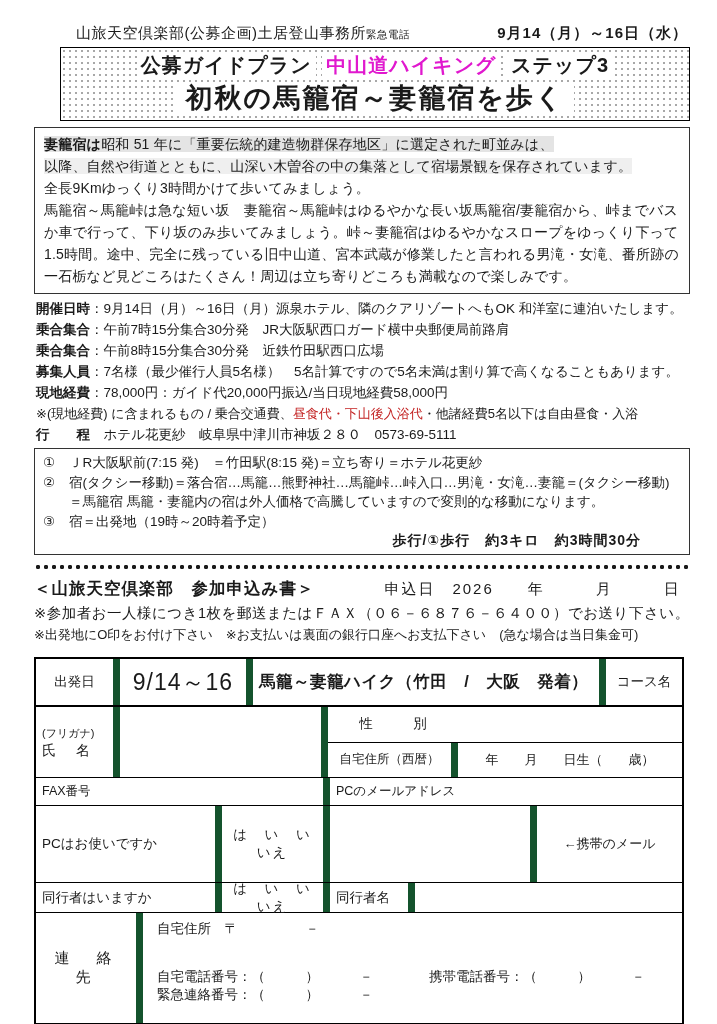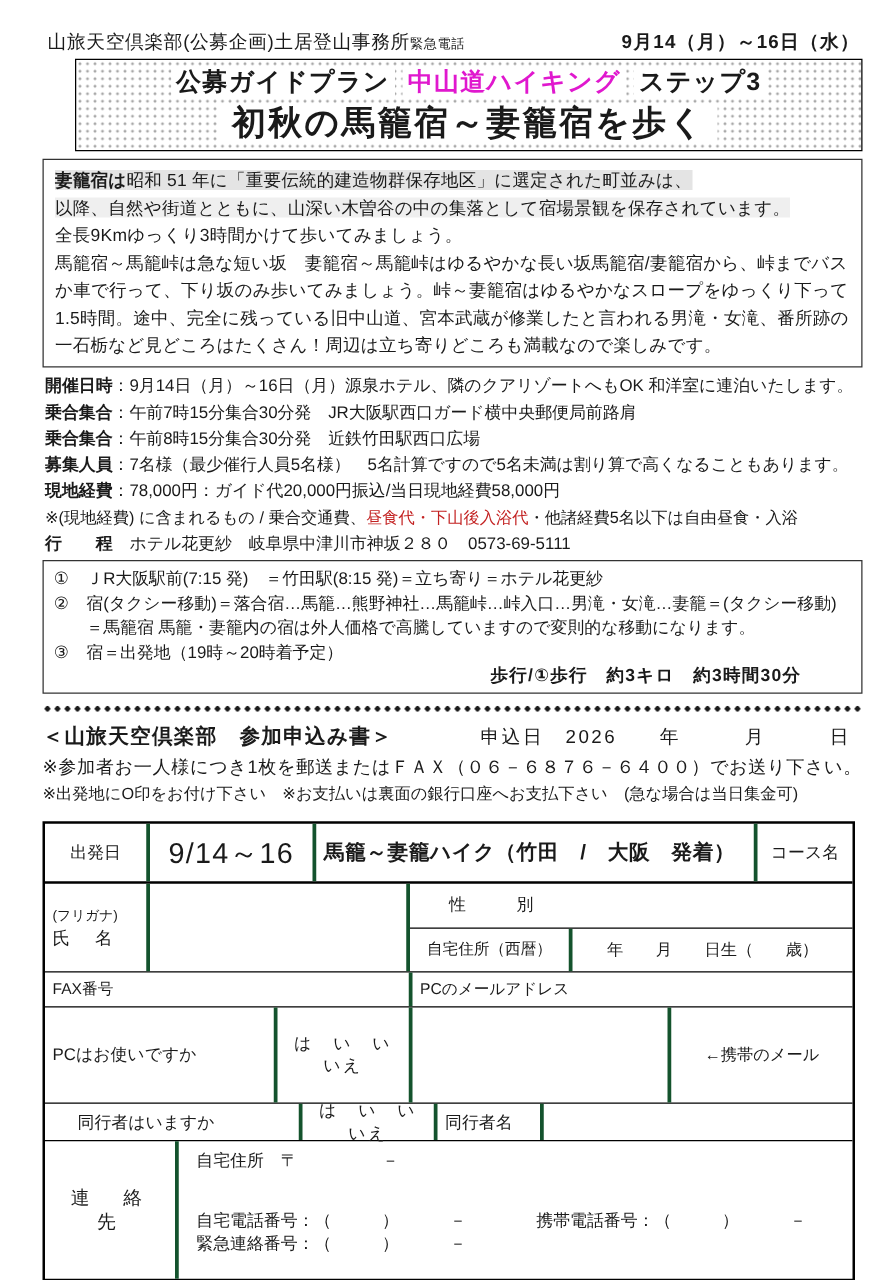--- a/index.html
+++ b/index.html
@@ -5,21 +5,21 @@
   * { margin:0; padding:0; box-sizing:border-box; }
   html,body { width:717px; height:1024px; background:#fff; overflow:hidden; }
   body {
     font-family:"Liberation Sans","DejaVu Sans",sans-serif;
     color:#1a1a1a;
     padding:24px 27px 0 34px;
     font-size:14px;
   }
   
   .hdr { display:flex; justify-content:space-between; align-items:baseline; padding:0 2px 0 4px; }
-  .hdr-left { font-size:15px; letter-spacing:0.5px; }
+  .hdr-left { font-size:15px; letter-spacing:0.5px;margin-left:38px; }
   .hdr-left .small { font-size:10.5px; }
   .hdr-dates { font-size:15px; font-weight:bold; letter-spacing:1px; }
 
   
   .title-box {
     margin:4px 0 0 26px;
     border:1.5px solid #000;
     height:74px;
     text-align:center;
     background-image:radial-gradient(circle,#a8a8a8 1px,transparent 1.3px);
@@ -71,37 +71,37 @@
   .app-title { font-size:16.5px; font-weight:bold; letter-spacing:1px; }
   .app-date { font-size:15px; margin-left:70px; letter-spacing:2px; }
   .app-note1 { font-size:14.5px; margin-top:4px; letter-spacing:0.5px; }
   .app-note2 { font-size:13px; margin-top:3px; }
 
   
   .ftable { margin-top:13px; width:650px; border:2px solid #000; background:#fff; }
   .frow { display:flex; border-bottom:1px solid #000; align-items:stretch; }
   .frow:last-child { border-bottom:none; }
   .frow.thick { border-bottom-width:2px; }
-  .fc { border-right:3px solid #14532d; display:flex; align-items:center; padding:2px 6px; font-size:13.5px; }
+  .fc { border-right:7px solid #14532d; display:flex; align-items:center; padding:2px 6px; font-size:13.5px; }
   .fc:last-child { border-right:none; }
   .ctr { justify-content:center; text-align:center; }
   .r1 { height:48px; }
   .r1 .dep-val { font-size:23px; letter-spacing:1px; }
   .r1 .course-val { font-weight:bold; font-size:16.5px; letter-spacing:0.5px; }
   .r2 { height:71px; }
   .namelab { flex-direction:column; align-items:flex-start; justify-content:center; line-height:17px; }
   .namelab .furi { font-size:11px; }
   .namelab .nm { font-size:14px; letter-spacing:3px; }
   .subcol { display:flex; flex-direction:column; flex:1; }
   .subrow { display:flex; flex:1; border-bottom:1px solid #000; }
   .subrow:last-child { border-bottom:none; }
   .r3 { height:28px; }
   .r3 .fc { align-items:center; font-size:12.5px; }
   .r4 { height:77px; }
-  .r5 { height:30px;padding-left:20px; }
+  .r5 { height:30px; }
   .r6 { height:110px; }
   .opts { letter-spacing:2px; }
   .contact-body { flex:1; display:flex; flex-direction:column; align-items:stretch; padding:7px 4px 19px 14px; font-size:13.5px; }
   .contact-body .spacer { flex:1; }
   .phone-line { display:flex; }
   .phone-line .gap { width:56px; }
   .contact-lab { font-size:15px; letter-spacing:6px; }
 </style>
 </head>
 <body>

